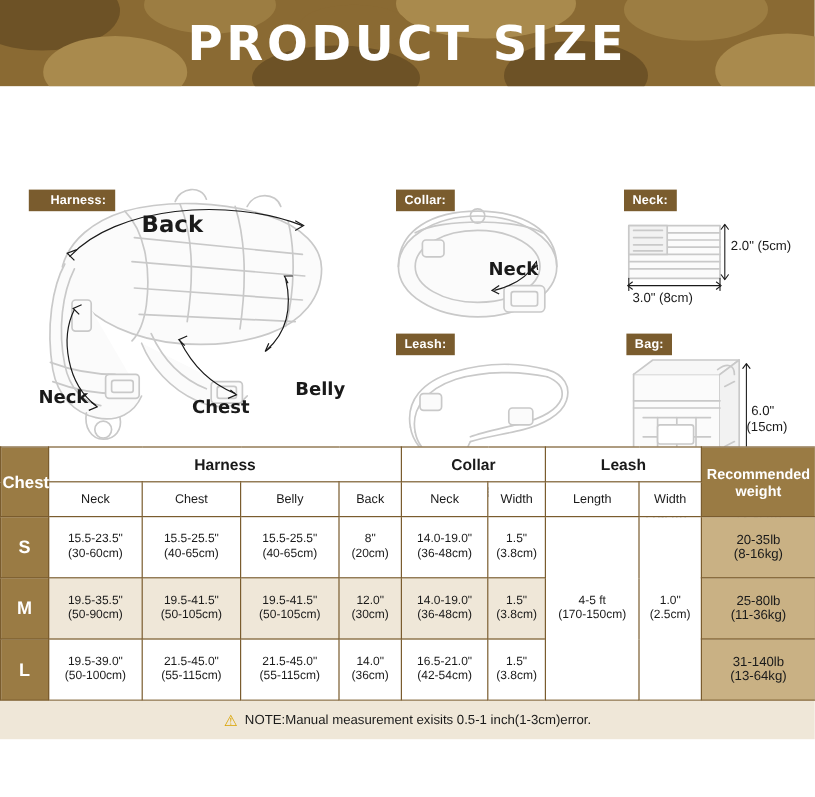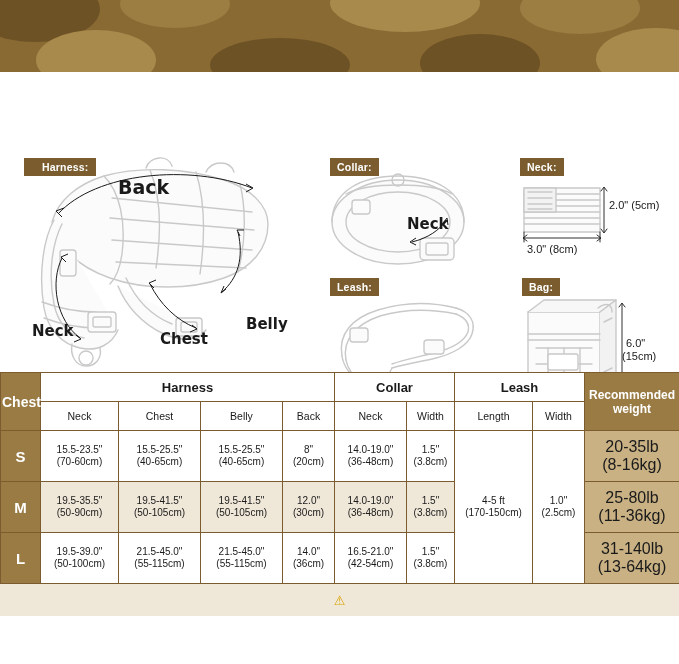--- a/index.html
+++ b/index.html
@@ -136,21 +136,21 @@
   }
   .rec-head {
     background: #9a7b44;
     color: #ffffff !important;
     font-weight: bold !important;
     font-size: 12px;
     margin-top: 28px;
   }
   .rec-cell {
     background: #c9b184;
-    font-size: 16px;
+    font-size: 11px;
     color: #1a1a1a !important;
   }
   .datacell {
     font-size: 10px;
     line-height: 12px;
     height: 46px;
   }
   .rowA { background: #ffffff; }
   .rowB { background: #efe7d8; }
 
@@ -181,20 +181,21 @@
   <div class="header">
     <div class="camo" style="left:-30px;  top:-24px; width:130px; height:66px; background:#6d5226;"></div>
     <div class="camo" style="left:36px;   top:30px;  width:120px; height:60px; background:#a98a4d;"></div>
     <div class="camo" style="left:120px;  top:-20px; width:110px; height:48px; background:#9c7d42;"></div>
     <div class="camo" style="left:210px;  top:38px;  width:140px; height:54px; background:#6d5226;"></div>
     <div class="camo" style="left:330px;  top:-26px; width:150px; height:58px; background:#a98a4d;"></div>
     <div class="camo" style="left:420px;  top:34px;  width:120px; height:58px; background:#6d5226;"></div>
     <div class="camo" style="left:520px;  top:-18px; width:120px; height:52px; background:#9c7d42;"></div>
     <div class="camo" style="left:596px;  top:28px;  width:120px; height:62px; background:#a98a4d;"></div>
     <div class="camo" style="left:250px;  top:4px;   width:90px;  height:34px; background:#8a6a33;"></div>
+    <div class="header-title">PRODUCT SIZE</div>
   </div>
 
   <div class="diagram">
 
     <svg class="sketch" viewBox="0 0 679 300">
       <g stroke="#c9c9c9" stroke-width="1.4" fill="none" stroke-linecap="round" stroke-linejoin="round">
 
         <path d="M52,150 C58,128 78,112 104,104 C140,94 186,96 224,108 C252,117 268,134 268,152
                  C268,176 252,196 224,206 C190,218 144,218 110,206 C78,195 56,174 52,150 Z" fill="#fbfbfb"></path>
         <path d="M104,104 C120,120 126,150 122,182 C120,196 116,206 110,212"></path>
@@ -368,21 +369,21 @@
           <th class="sub-head">Length</th>
           <th class="sub-head">Width</th>
         </tr>
       </thead>
       <tbody>
 
         <tr class="rowA">
           <td class="sizecell">S</td>
           <td class="datacell">
             <div>15.5-23.5"</div>
-            <div>(70-60cm)</div>
+            <div>(30-60cm)</div>
           </td>
           <td class="datacell">
             <div>15.5-25.5"</div>
             <div>(40-65cm)</div>
           </td>
           <td class="datacell">
             <div>15.5-25.5"</div>
             <div>(40-65cm)</div>
           </td>
           <td class="datacell">
@@ -473,15 +474,16 @@
             <div>31-140lb</div>
             <div>(13-64kg)</div>
           </td>
         </tr>
       </tbody>
     </table>
   </div>
 
   <div class="footer">
     <span class="warn-icon">⚠</span>
+    <span>NOTE:Manual measurement exisits 0.5-1 inch(1-3cm)error.</span>
   </div>
 
 </div>
 
 </body></html>

